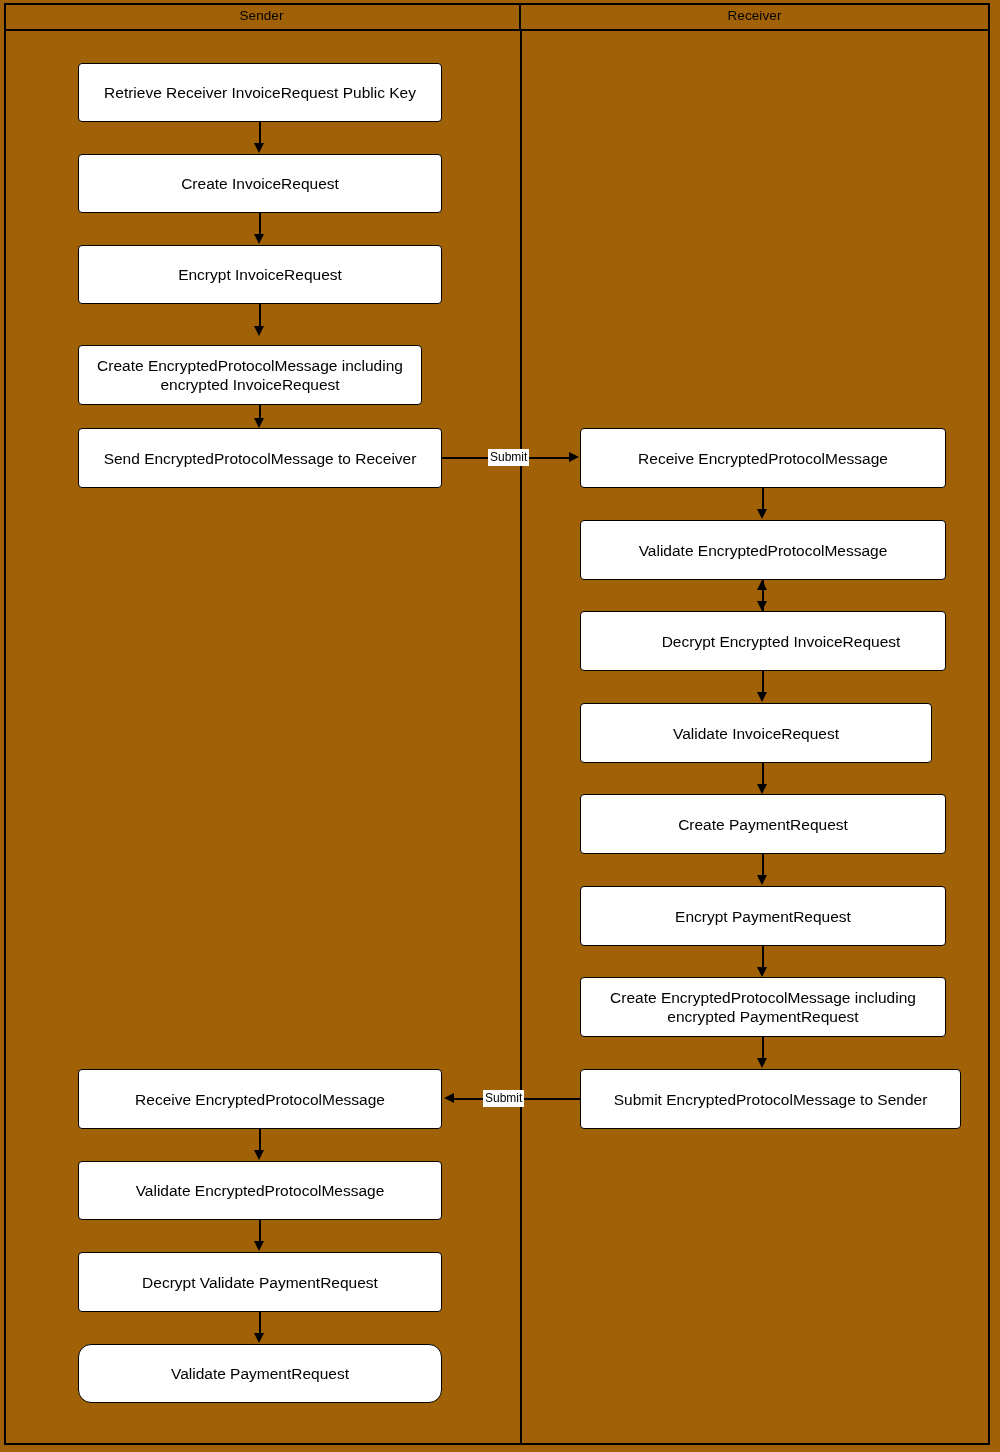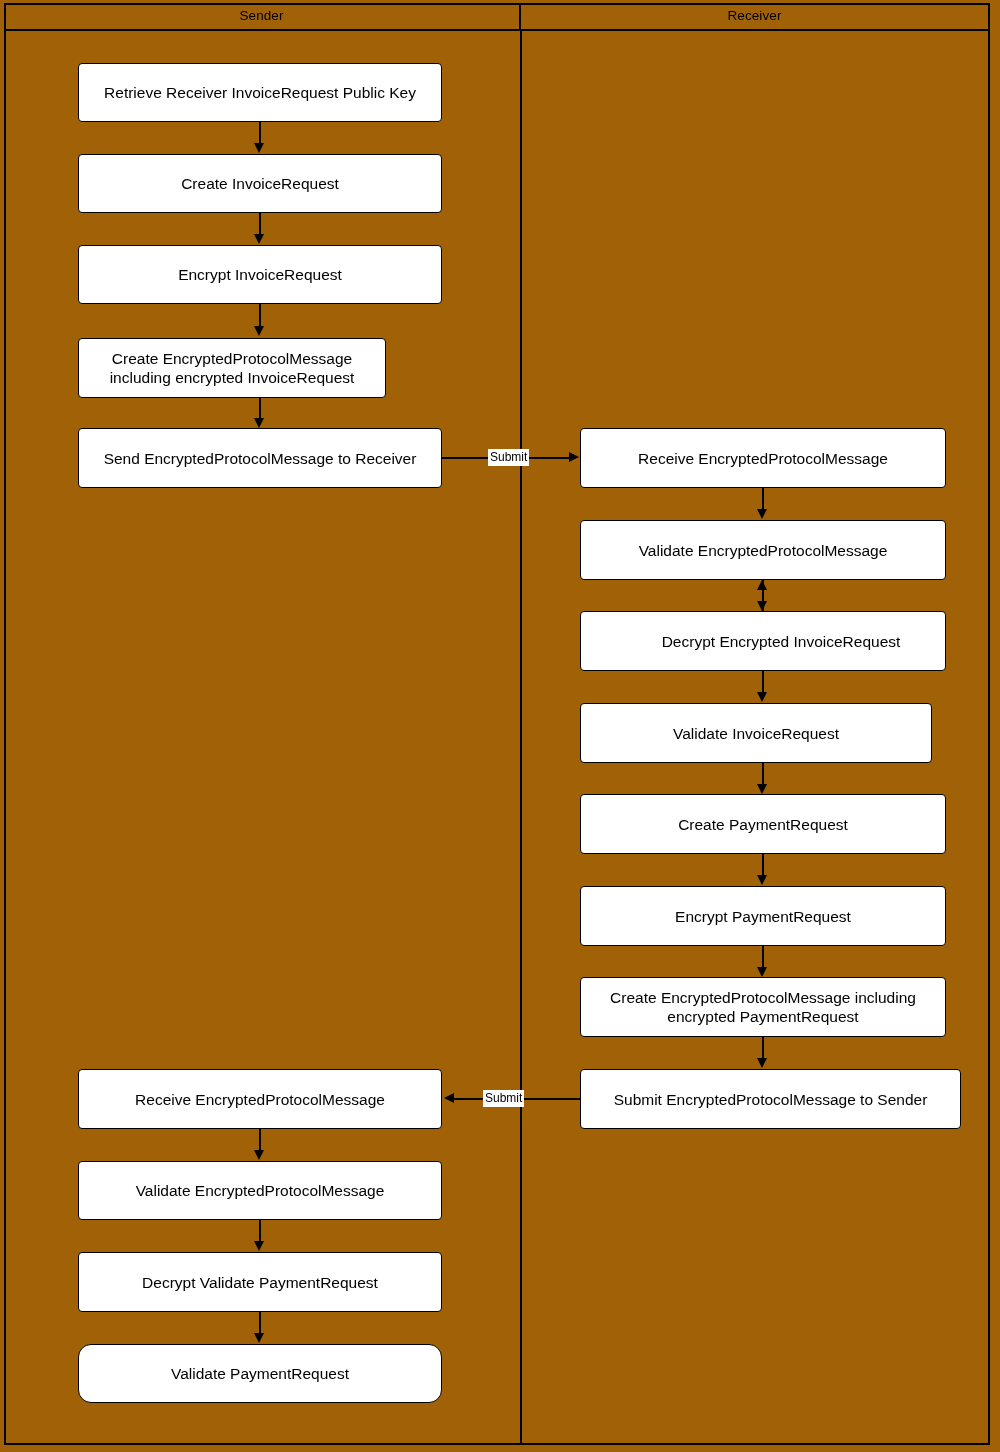--- a/index.html
+++ b/index.html
@@ -165,21 +165,21 @@
   </div>
 
   <div class="lane-divider"></div>
 
   <div class="node" style="left:78px; top:63px; width:364px; height:59px;">Retrieve Receiver InvoiceRequest Public Key</div>
 
   <div class="node" style="left:78px; top:154px; width:364px; height:59px;">Create InvoiceRequest</div>
 
   <div class="node" style="left:78px; top:245px; width:364px; height:59px;">Encrypt InvoiceRequest</div>
 
-  <div class="node" style="left:78px; top:338px; width:308px; height:60px;">Create EncryptedProtocolMessage including encrypted InvoiceRequest</div>
+  <div class="node" style="left:78px; top:345px; width:344px; height:60px;">Create EncryptedProtocolMessage including encrypted InvoiceRequest</div>
 
   <div class="node" style="left:78px; top:428px; width:364px; height:60px;">Send EncryptedProtocolMessage to Receiver</div>
 
   <div class="node" style="left:78px; top:1069px; width:364px; height:60px;">Receive EncryptedProtocolMessage</div>
 
   <div class="node" style="left:78px; top:1161px; width:364px; height:59px;">Validate EncryptedProtocolMessage</div>
 
   <div class="node" style="left:78px; top:1252px; width:364px; height:60px;">Decrypt Validate PaymentRequest</div>
 
   <div class="node" style="left:78px; top:1344px; width:364px; height:59px;border-radius:13px;">Validate PaymentRequest</div>

